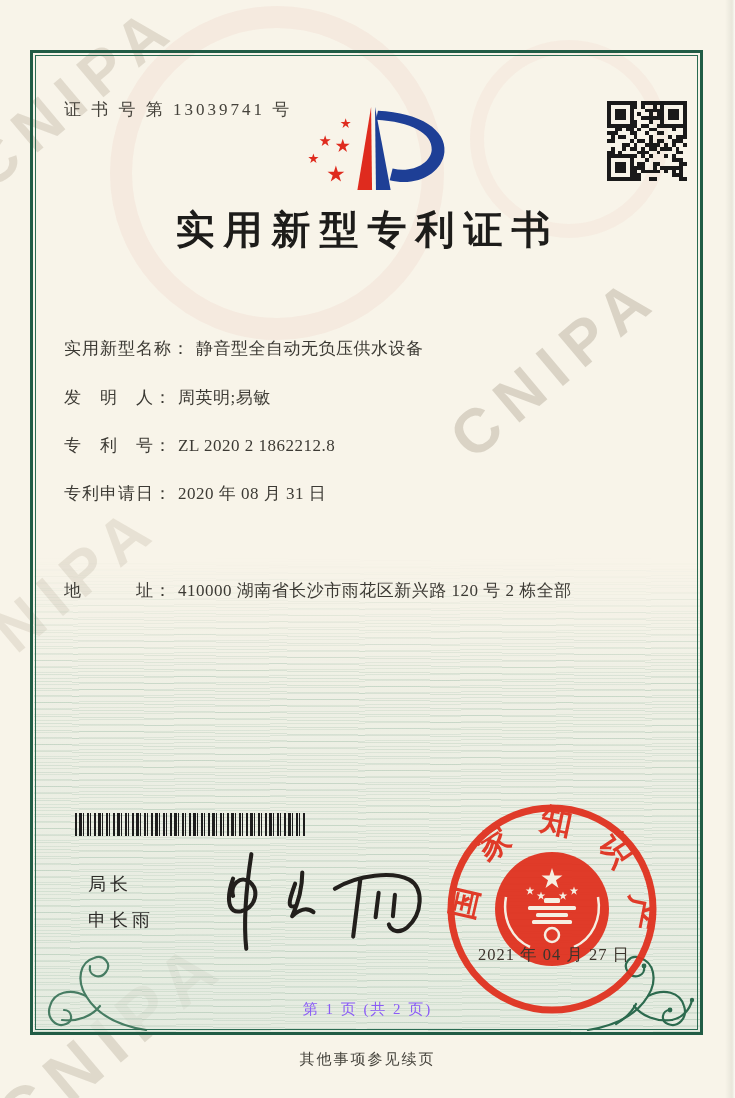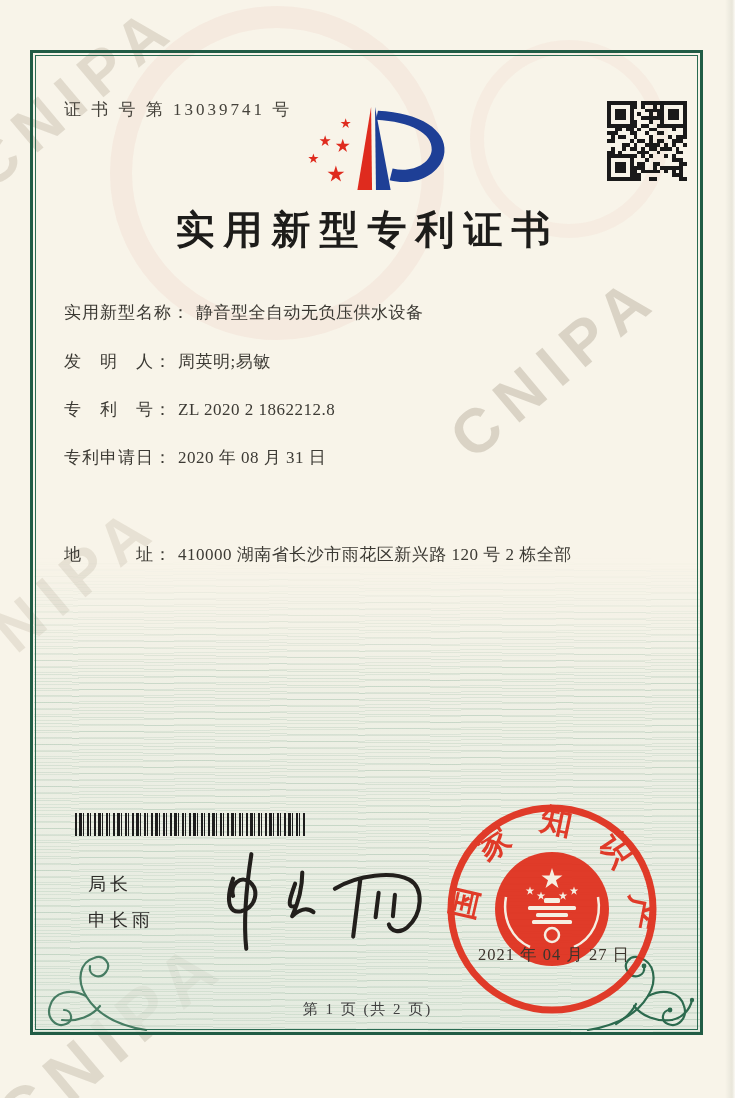--- a/index.html
+++ b/index.html
@@ -50,21 +50,21 @@
   .cert-no{position:absolute;left:64px;top:98px;font-size:17px;letter-spacing:3px;color:#45423b;z-index:2;}
   .logo{position:absolute;left:296px;top:104px;z-index:2;}
   .qr{position:absolute;left:604px;top:98px;width:86px;height:86px;z-index:2;}
   .qr-grid{position:absolute;inset:3px;display:grid;grid-template-rows:repeat(21,1fr);grid-template-columns:repeat(21,1fr);}
   .qr-grid i{background:#1a1a1a;display:block;}
   .title{
     position:absolute;left:0;top:203px;width:735px;text-align:center;z-index:2;
     font-size:39px;font-weight:bold;letter-spacing:9px;color:#1d1c1a;
   }
   
-  .row{position:absolute;left:64px;width:610px;font-size:17px;color:#3c3a34;z-index:2;white-space:nowrap;}
+  .row{position:absolute;left:64px;width:610px;font-size:17px;color:#3c3a34;z-index:2;white-space:nowrap;margin-top:36px;}
   .r1{top:301px;} .r2{top:350px;} .r3{top:398px;} .r4{top:446px;} .r5{top:495px;} .r6{top:543px;} .r7{top:591px;}
   .flabel{letter-spacing:1px;}
   .fvalue{margin-left:6px;letter-spacing:0.5px;}
   .pair2{position:absolute;left:326px;top:0;}
   
   .body-text{
     position:absolute;left:64px;top:630px;width:612px;z-index:2;
     font-size:16.5px;line-height:1.78;color:#34322c;text-align:justify;
   }
   .body-text p{margin:0;text-indent:2em;letter-spacing:0.4px;}
@@ -82,21 +82,21 @@
     font-family:"Liberation Sans","DejaVu Sans",sans-serif;color:#2d2c29;z-index:2;}
   .official-name{position:absolute;left:88px;top:908px;font-size:18px;letter-spacing:4px;
     font-family:"Liberation Sans","DejaVu Sans",sans-serif;color:#2d2c29;z-index:2;}
   .signature{position:absolute;left:192px;top:846px;z-index:3;}
   .seal{position:absolute;left:440px;top:797px;z-index:3;opacity:0.94;}
   .seal-date{
     position:absolute;left:448px;top:944px;width:212px;text-align:center;z-index:4;
     font-size:16.5px;letter-spacing:1px;color:#3d342c;
   }
   .page-num{position:absolute;left:0;top:1000px;width:735px;text-align:center;
-    font-size:15px;letter-spacing:2px;color:#404040;z-index:2;}
+    font-size:15px;letter-spacing:2px;color:#8b5cf6;z-index:2;}
   .cont-note{position:absolute;left:0;top:1050px;width:735px;text-align:center;
     font-size:15px;letter-spacing:2px;color:#45433c;z-index:2;}
   .edge{position:absolute;right:0;top:0;width:10px;height:1098px;
     background:linear-gradient(90deg,rgba(0,0,0,0) 0,rgba(120,130,115,0.12) 70%,rgba(255,255,255,0.5) 100%);z-index:5;}
 </style>
 </head>
 <body>
 
 <div class="page">
 
@@ -459,15 +459,16 @@
       <g fill="none" stroke="#f7f0e3" stroke-width="2.5">
         <circle cx="112" cy="138" r="7"></circle>
         <path d="M66,100 C62,122 72,142 90,150"></path>
         <path d="M158,100 C162,122 152,142 134,150"></path>
       </g>
     </g>
   </svg>
   <div class="seal-date">2021 年 04 月 27 日</div>
 
   <div class="page-num">第 1 页 (共 2 页)</div>
+  <div class="cont-note">其他事项参见续页</div>
 
   <div class="edge"></div>
 </div>
 
 </body></html>

